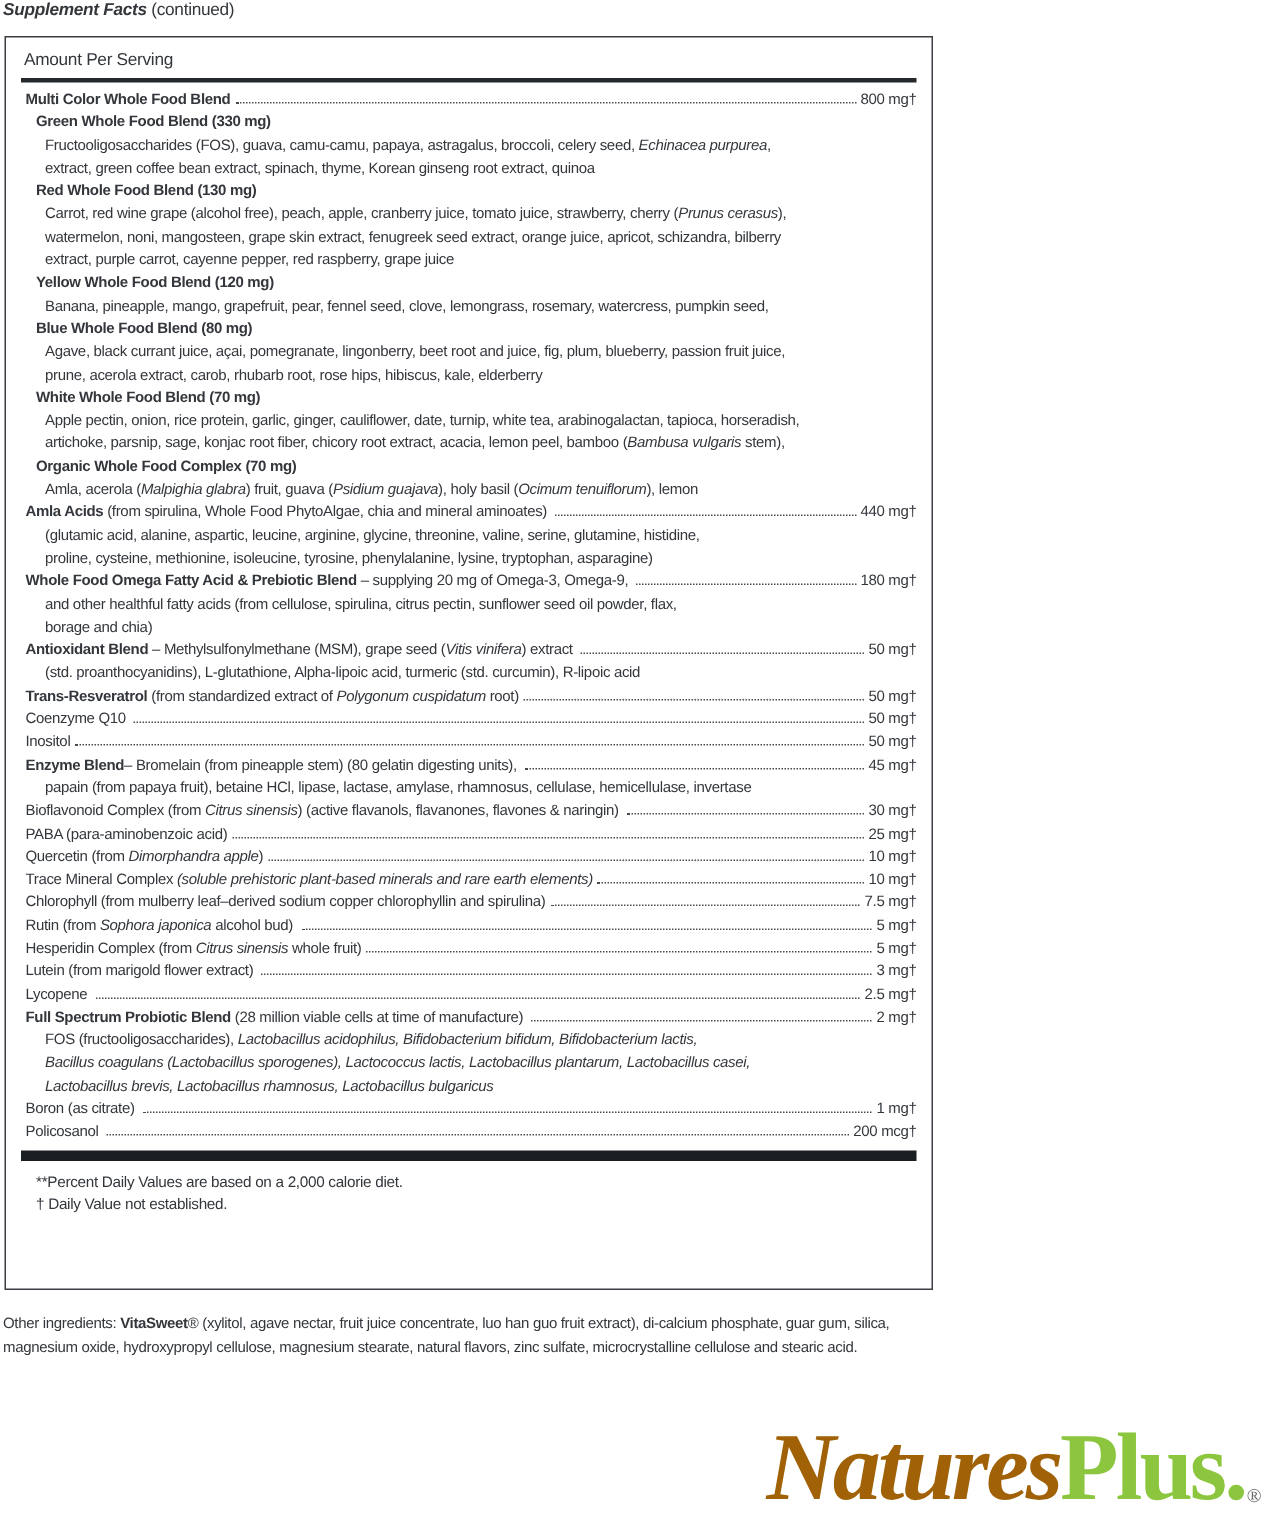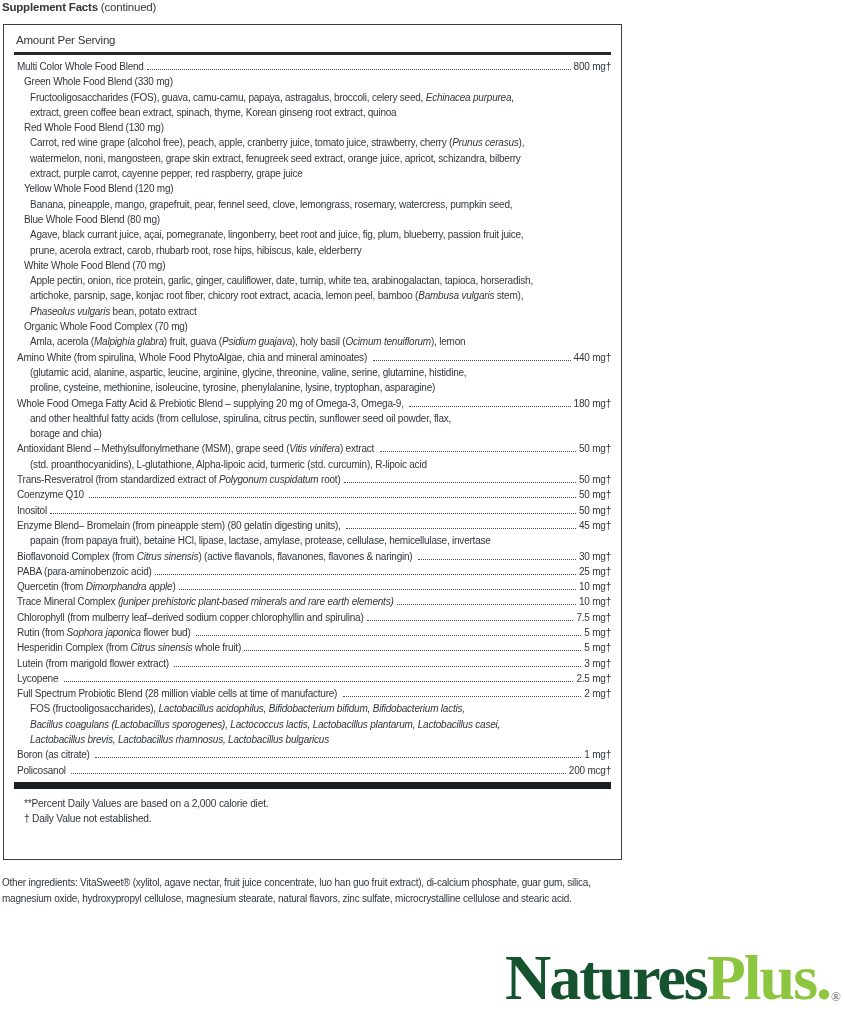--- a/index.html
+++ b/index.html
@@ -8,21 +8,21 @@
     width:845px;height:1024px;
     background:#fff;
     font-family:"Liberation Sans",sans-serif;
     color:#33373c;
     overflow:hidden;
   }
   .doc-title{
     position:absolute;top:1px;left:2px;
     font-size:11.5px;letter-spacing:-0.2px;
   }
-  .doc-title .bold{font-weight:bold;}
+  .doc-title .bold{font-weight:bold;font-style:italic;}
   .facts-box{
     position:absolute;left:3px;top:24px;
     width:619px;height:836px;
     border:1.6px solid #3a3d42;
     box-sizing:border-box;
     padding:7px 10px 0 10px;
     background:#fff;
     overflow:hidden;
   }
   .aps{
@@ -31,21 +31,21 @@
   }
   .thick-rule{height:3px;background:#25282c;margin-bottom:4px;}
   .rows{font-size:10px;line-height:15.3px;letter-spacing:-0.22px;}
   .row{display:flex;align-items:baseline;overflow:hidden;white-space:pre;}
   .row .txt{flex:0 0 auto;white-space:pre;}
   .row .leader{flex:1 1 auto;min-width:8px;border-bottom:1.5px dotted #484c52;margin:0 3px 3px 3px;}
   .row .amt{flex:0 0 auto;white-space:pre;text-align:right;}
   .i0{padding-left:3px;}
   .i1{padding-left:10px;}
   .i2{padding-left:16px;}
-  .b{font-weight:normal;}
+  .b{font-weight:bold;}
   .it{font-style:italic;}
   .black-bar{height:7px;background:#1b1e22;margin-top:4px;}
   .footnotes{
     font-size:10.2px;line-height:15.5px;letter-spacing:-0.2px;
     padding:7px 0 0 10px;
   }
   .other-ing{
     position:absolute;left:2px;top:865px;width:622px;
     font-size:10px;line-height:15.6px;letter-spacing:-0.22px;
   }
@@ -83,56 +83,55 @@
         <div class="row i2"><span class="txt"><span>watermelon, noni, mangosteen, grape skin extract, fenugreek seed extract, orange juice, apricot, schizandra, bilberry</span></span></div>
         <div class="row i2"><span class="txt"><span>extract, purple carrot, cayenne pepper, red raspberry, grape juice</span></span></div>
         <div class="row i1"><span class="txt"><span class="b">Yellow Whole Food Blend (120 mg)</span></span></div>
         <div class="row i2"><span class="txt"><span>Banana, pineapple, mango, grapefruit, pear, fennel seed, clove, lemongrass, rosemary, watercress, pumpkin seed,</span></span></div>
         <div class="row i1"><span class="txt"><span class="b">Blue Whole Food Blend (80 mg)</span></span></div>
         <div class="row i2"><span class="txt"><span>Agave, black currant juice, açai, pomegranate, lingonberry, beet root and juice, fig, plum, blueberry, passion fruit juice,</span></span></div>
         <div class="row i2"><span class="txt"><span>prune, acerola extract, carob, rhubarb root, rose hips, hibiscus, kale, elderberry</span></span></div>
         <div class="row i1"><span class="txt"><span class="b">White Whole Food Blend (70 mg)</span></span></div>
         <div class="row i2"><span class="txt"><span>Apple pectin, onion, rice protein, garlic, ginger, cauliflower, date, turnip, white tea, arabinogalactan, tapioca, horseradish,</span></span></div>
         <div class="row i2"><span class="txt"><span>artichoke, parsnip, sage, konjac root fiber, chicory root extract, acacia, lemon peel, bamboo (</span><span class="it">Bambusa vulgaris</span><span> stem),</span></span></div>
-        <div class="row i2"><span class="txt"><span class="it">Phaseolus vulgaris</span><span> bean, potato extract</span></span></div>
         <div class="row i1"><span class="txt"><span class="b">Organic Whole Food Complex (70 mg)</span></span></div>
         <div class="row i2"><span class="txt"><span>Amla, acerola (</span><span class="it">Malpighia glabra</span><span>) fruit, guava (</span><span class="it">Psidium guajava</span><span>), holy basil (</span><span class="it">Ocimum tenuiflorum</span><span>), lemon</span></span></div>
-        <div class="row i0"><span class="txt"><span class="b">Amino White</span><span> (from spirulina, Whole Food PhytoAlgae, chia and mineral aminoates) </span></span><span class="leader"></span><span class="amt">440 mg†</span></div>
+        <div class="row i0"><span class="txt"><span class="b">Amla Acids</span><span> (from spirulina, Whole Food PhytoAlgae, chia and mineral aminoates) </span></span><span class="leader"></span><span class="amt">440 mg†</span></div>
         <div class="row i2"><span class="txt"><span>(glutamic acid, alanine, aspartic, leucine, arginine, glycine, threonine, valine, serine, glutamine, histidine,</span></span></div>
         <div class="row i2"><span class="txt"><span>proline, cysteine, methionine, isoleucine, tyrosine, phenylalanine, lysine, tryptophan, asparagine)</span></span></div>
         <div class="row i0"><span class="txt"><span class="b">Whole Food Omega Fatty Acid &amp; Prebiotic Blend</span><span> – supplying 20 mg of Omega-3, Omega-9, </span></span><span class="leader"></span><span class="amt">180 mg†</span></div>
         <div class="row i2"><span class="txt"><span>and other healthful fatty acids (from cellulose, spirulina, citrus pectin, sunflower seed oil powder, flax,</span></span></div>
         <div class="row i2"><span class="txt"><span>borage and chia)</span></span></div>
         <div class="row i0"><span class="txt"><span class="b">Antioxidant Blend</span><span> – Methylsulfonylmethane (MSM), grape seed (</span><span class="it">Vitis vinifera</span><span>) extract </span></span><span class="leader"></span><span class="amt">50 mg†</span></div>
         <div class="row i2"><span class="txt"><span>(std. proanthocyanidins), L-glutathione, Alpha-lipoic acid, turmeric (std. curcumin), R-lipoic acid</span></span></div>
         <div class="row i0"><span class="txt"><span class="b">Trans-Resveratrol</span><span> (from standardized extract of </span><span class="it">Polygonum cuspidatum</span><span> root)</span></span><span class="leader"></span><span class="amt">50 mg†</span></div>
         <div class="row i0"><span class="txt"><span>Coenzyme Q10 </span></span><span class="leader"></span><span class="amt">50 mg†</span></div>
         <div class="row i0"><span class="txt"><span>Inositol</span></span><span class="leader"></span><span class="amt">50 mg†</span></div>
         <div class="row i0"><span class="txt"><span class="b">Enzyme Blend</span><span>– Bromelain (from pineapple stem) (80 gelatin digesting units), </span></span><span class="leader"></span><span class="amt">45 mg†</span></div>
-        <div class="row i2"><span class="txt"><span>papain (from papaya fruit), betaine HCl, lipase, lactase, amylase, protease, cellulase, hemicellulase, invertase</span></span></div>
+        <div class="row i2"><span class="txt"><span>papain (from papaya fruit), betaine HCl, lipase, lactase, amylase, rhamnosus, cellulase, hemicellulase, invertase</span></span></div>
         <div class="row i0"><span class="txt"><span>Bioflavonoid Complex (from </span><span class="it">Citrus sinensis</span><span>) (active flavanols, flavanones, flavones &amp; naringin) </span></span><span class="leader"></span><span class="amt">30 mg†</span></div>
         <div class="row i0"><span class="txt"><span>PABA (para-aminobenzoic acid)</span></span><span class="leader"></span><span class="amt">25 mg†</span></div>
         <div class="row i0"><span class="txt"><span>Quercetin (from </span><span class="it">Dimorphandra apple</span><span>)</span></span><span class="leader"></span><span class="amt">10 mg†</span></div>
-        <div class="row i0"><span class="txt"><span>Trace Mineral Complex </span><span class="it">(juniper prehistoric plant-based minerals and rare earth elements)</span></span><span class="leader"></span><span class="amt">10 mg†</span></div>
+        <div class="row i0"><span class="txt"><span>Trace Mineral Complex </span><span class="it">(soluble prehistoric plant-based minerals and rare earth elements)</span></span><span class="leader"></span><span class="amt">10 mg†</span></div>
         <div class="row i0"><span class="txt"><span>Chlorophyll (from mulberry leaf–derived sodium copper chlorophyllin and spirulina)</span></span><span class="leader"></span><span class="amt">7.5 mg†</span></div>
-        <div class="row i0"><span class="txt"><span>Rutin (from </span><span class="it">Sophora japonica</span><span> flower bud) </span></span><span class="leader"></span><span class="amt">5 mg†</span></div>
+        <div class="row i0"><span class="txt"><span>Rutin (from </span><span class="it">Sophora japonica</span><span> alcohol bud) </span></span><span class="leader"></span><span class="amt">5 mg†</span></div>
         <div class="row i0"><span class="txt"><span>Hesperidin Complex (from </span><span class="it">Citrus sinensis</span><span> whole fruit)</span></span><span class="leader"></span><span class="amt">5 mg†</span></div>
         <div class="row i0"><span class="txt"><span>Lutein (from marigold flower extract) </span></span><span class="leader"></span><span class="amt">3 mg†</span></div>
         <div class="row i0"><span class="txt"><span>Lycopene </span></span><span class="leader"></span><span class="amt">2.5 mg†</span></div>
         <div class="row i0"><span class="txt"><span class="b">Full Spectrum Probiotic Blend</span><span> (28 million viable cells at time of manufacture) </span></span><span class="leader"></span><span class="amt">2 mg†</span></div>
         <div class="row i2"><span class="txt"><span>FOS (fructooligosaccharides), </span><span class="it">Lactobacillus acidophilus, Bifidobacterium bifidum, Bifidobacterium lactis,</span></span></div>
         <div class="row i2"><span class="txt"><span class="it">Bacillus coagulans (Lactobacillus sporogenes), Lactococcus lactis, Lactobacillus plantarum, Lactobacillus casei,</span></span></div>
         <div class="row i2"><span class="txt"><span class="it">Lactobacillus brevis, Lactobacillus rhamnosus, Lactobacillus bulgaricus</span></span></div>
         <div class="row i0"><span class="txt"><span>Boron (as citrate) </span></span><span class="leader"></span><span class="amt">1 mg†</span></div>
         <div class="row i0"><span class="txt"><span>Policosanol </span></span><span class="leader"></span><span class="amt">200 mcg†</span></div>
       </div>
     <div class="black-bar"></div>
     <div class="footnotes">
       <div>**Percent Daily Values are based on a 2,000 calorie diet.</div>
       <div>† Daily Value not established.</div>
     </div>
   </div>
 
   <p class="other-ing" id="other-ing"><span>Other ingredients: </span><span class="b">VitaSweet</span><span>® (xylitol, agave nectar, fruit juice concentrate, luo han guo fruit extract), di-calcium phosphate, guar gum, silica, magnesium oxide, hydroxypropyl cellulose, magnesium stearate, natural flavors, zinc sulfate, microcrystalline cellulose and stearic acid.</span></p>
 
-  <div class="logo"><span style="color: #14532d;">Natures</span><span style="color: rgb(140, 198, 63); text-align: right;">Plus.</span><span class="reg" style="color: rgb(106, 107, 109);">®</span></div>
+  <div class="logo"><span style="color: #a16207; font-style: italic;">Natures</span><span style="color: rgb(140, 198, 63); text-align: right;">Plus.</span><span class="reg" style="color: rgb(106, 107, 109);">®</span></div>
 
 </div>
 
 </body></html>

